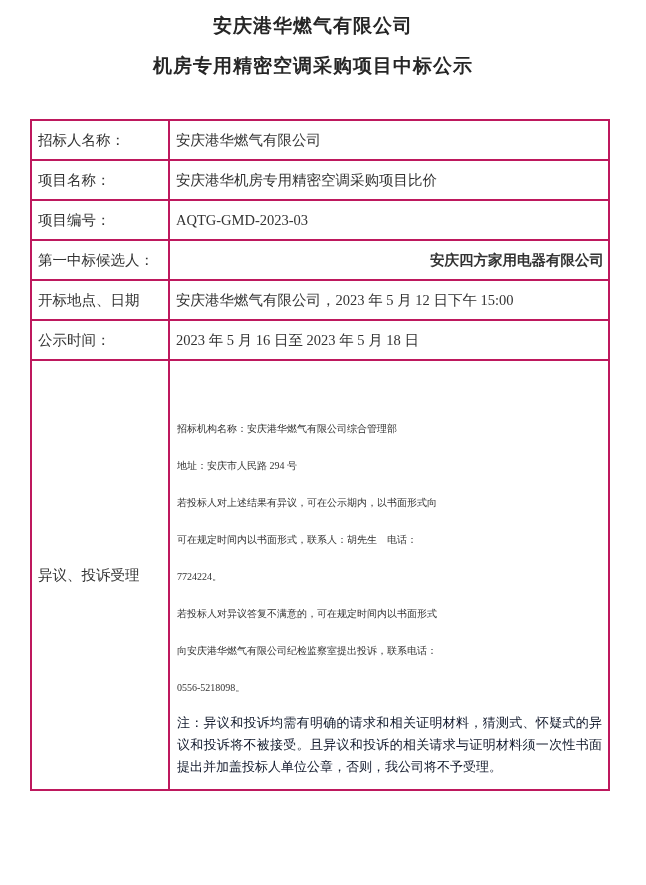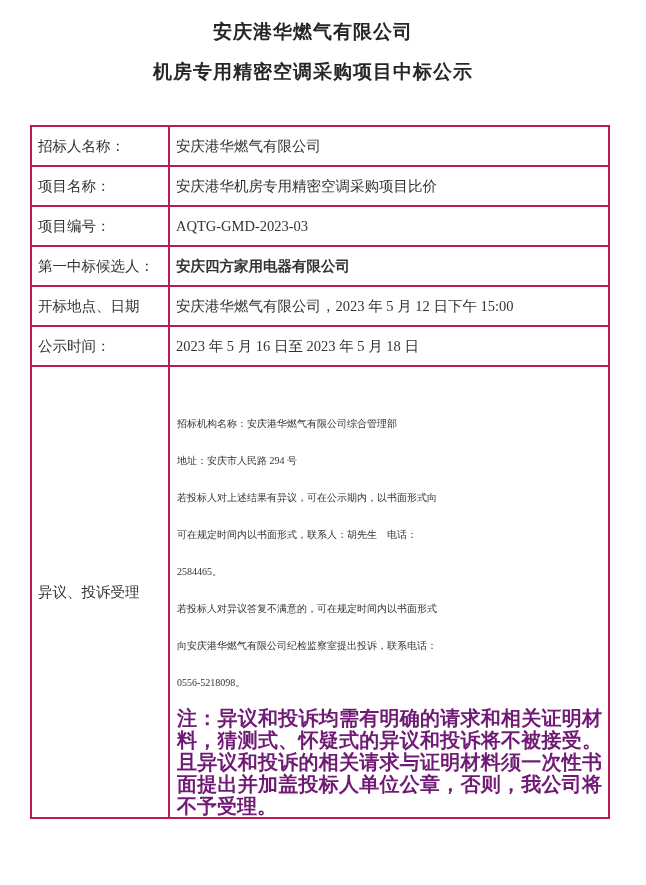--- a/index.html
+++ b/index.html
@@ -2,21 +2,21 @@
 <html><head>
 <meta charset="utf-8">
 <style>
   html, body { margin: 0; padding: 0; background: #ffffff; }
   .page {
     position: relative;
     width: 626px;
     height: 885px;
     background: #ffffff;
     box-sizing: border-box;
-    padding-top: 22px;
+    padding-top: 16px;
     font-family: "Liberation Serif", "DejaVu Serif", serif;
     color: #333333;
     overflow: hidden;
   }
   .doc-title {
     font-size: 19px;
     font-weight: bold;
     text-align: center;
     line-height: 20px;
     margin: 0;
@@ -42,46 +42,46 @@
   tr.data-row { height: 40px; }
   td.label-cell {
     width: 138px;
     padding: 2px 2px 2px 6px;
     white-space: nowrap;
   }
   td.value-cell {
     width: 440px;
     padding: 2px 4px 2px 6px;
   }
-  td.value-cell.bold-value { font-weight: bold; }
+  td.value-cell.bold-value { font-weight: bold; text-align: right; }
 
   tr.appeal-row { height: 430px; }
   td.appeal-label {
     vertical-align: middle;
     white-space: nowrap;
     padding: 2px 2px 2px 6px;
   }
   td.appeal-content {
     vertical-align: top;
     padding: 38px 6px 0 7px;
   }
   .appeal-line {
     margin: 0;
     font-size: 10px;
     line-height: 37px;
     white-space: pre-wrap;
   }
   .appeal-note {
     margin: 6px 0 0 0;
-    font-size: 20px;
+    font-size: 13px;
     line-height: 22px;
-    font-weight: bold;
+    font-weight: normal;
     font-family: "DejaVu Sans", "Liberation Sans", sans-serif;
     text-align: justify;
-    color: #701a75;
+    color: #0f172a;
   }
 </style>
 </head>
 <body>
 
 <div class="page">
 
   <h1 class="doc-title">安庆港华燃气有限公司</h1>
   <h2 class="doc-title second">机房专用精密空调采购项目中标公示</h2>
 
@@ -111,21 +111,21 @@
         <td class="label-cell">公示时间：</td>
         <td class="value-cell">2023 年 5 月 16 日至 2023 年 5 月 18 日</td>
       </tr>
       <tr class="appeal-row">
         <td class="label-cell appeal-label">异议、投诉受理</td>
         <td class="value-cell appeal-content">
           <p class="appeal-line">招标机构名称：安庆港华燃气有限公司综合管理部</p>
           <p class="appeal-line">地址：安庆市人民路 294 号</p>
           <p class="appeal-line">若投标人对上述结果有异议，可在公示期内，以书面形式向</p>
           <p class="appeal-line">可在规定时间内以书面形式，联系人：胡先生　电话：</p>
-          <p class="appeal-line">2584465。</p>
+          <p class="appeal-line">7724224。</p>
           <p class="appeal-line">若投标人对异议答复不满意的，可在规定时间内以书面形式</p>
           <p class="appeal-line">向安庆港华燃气有限公司纪检监察室提出投诉，联系电话：</p>
           <p class="appeal-line">0556-5218098。</p>
           <p class="appeal-note">注：异议和投诉均需有明确的请求和相关证明材料，猜测式、怀疑式的异议和投诉将不被接受。且异议和投诉的相关请求与证明材料须一次性书面提出并加盖投标人单位公章，否则，我公司将不予受理。</p>
         </td>
       </tr>
     </tbody>
   </table>
 
 </div>

